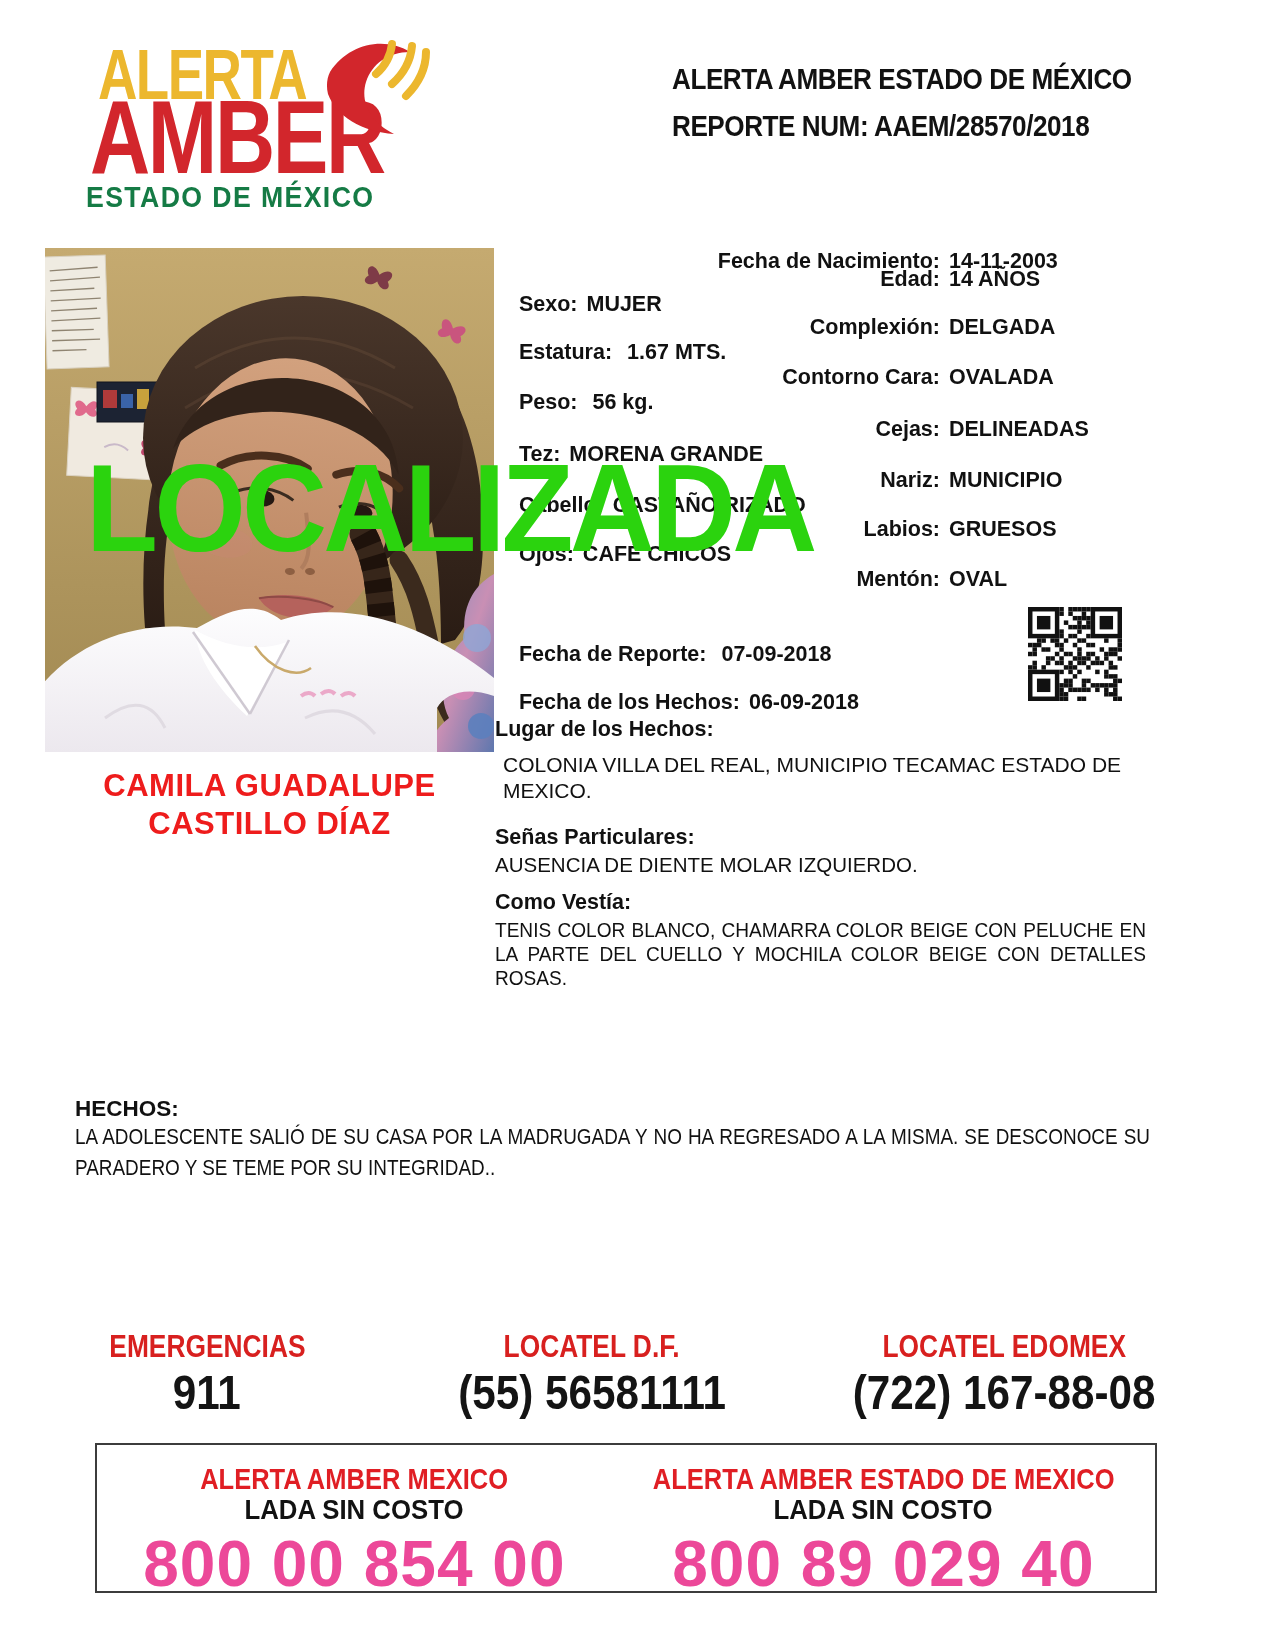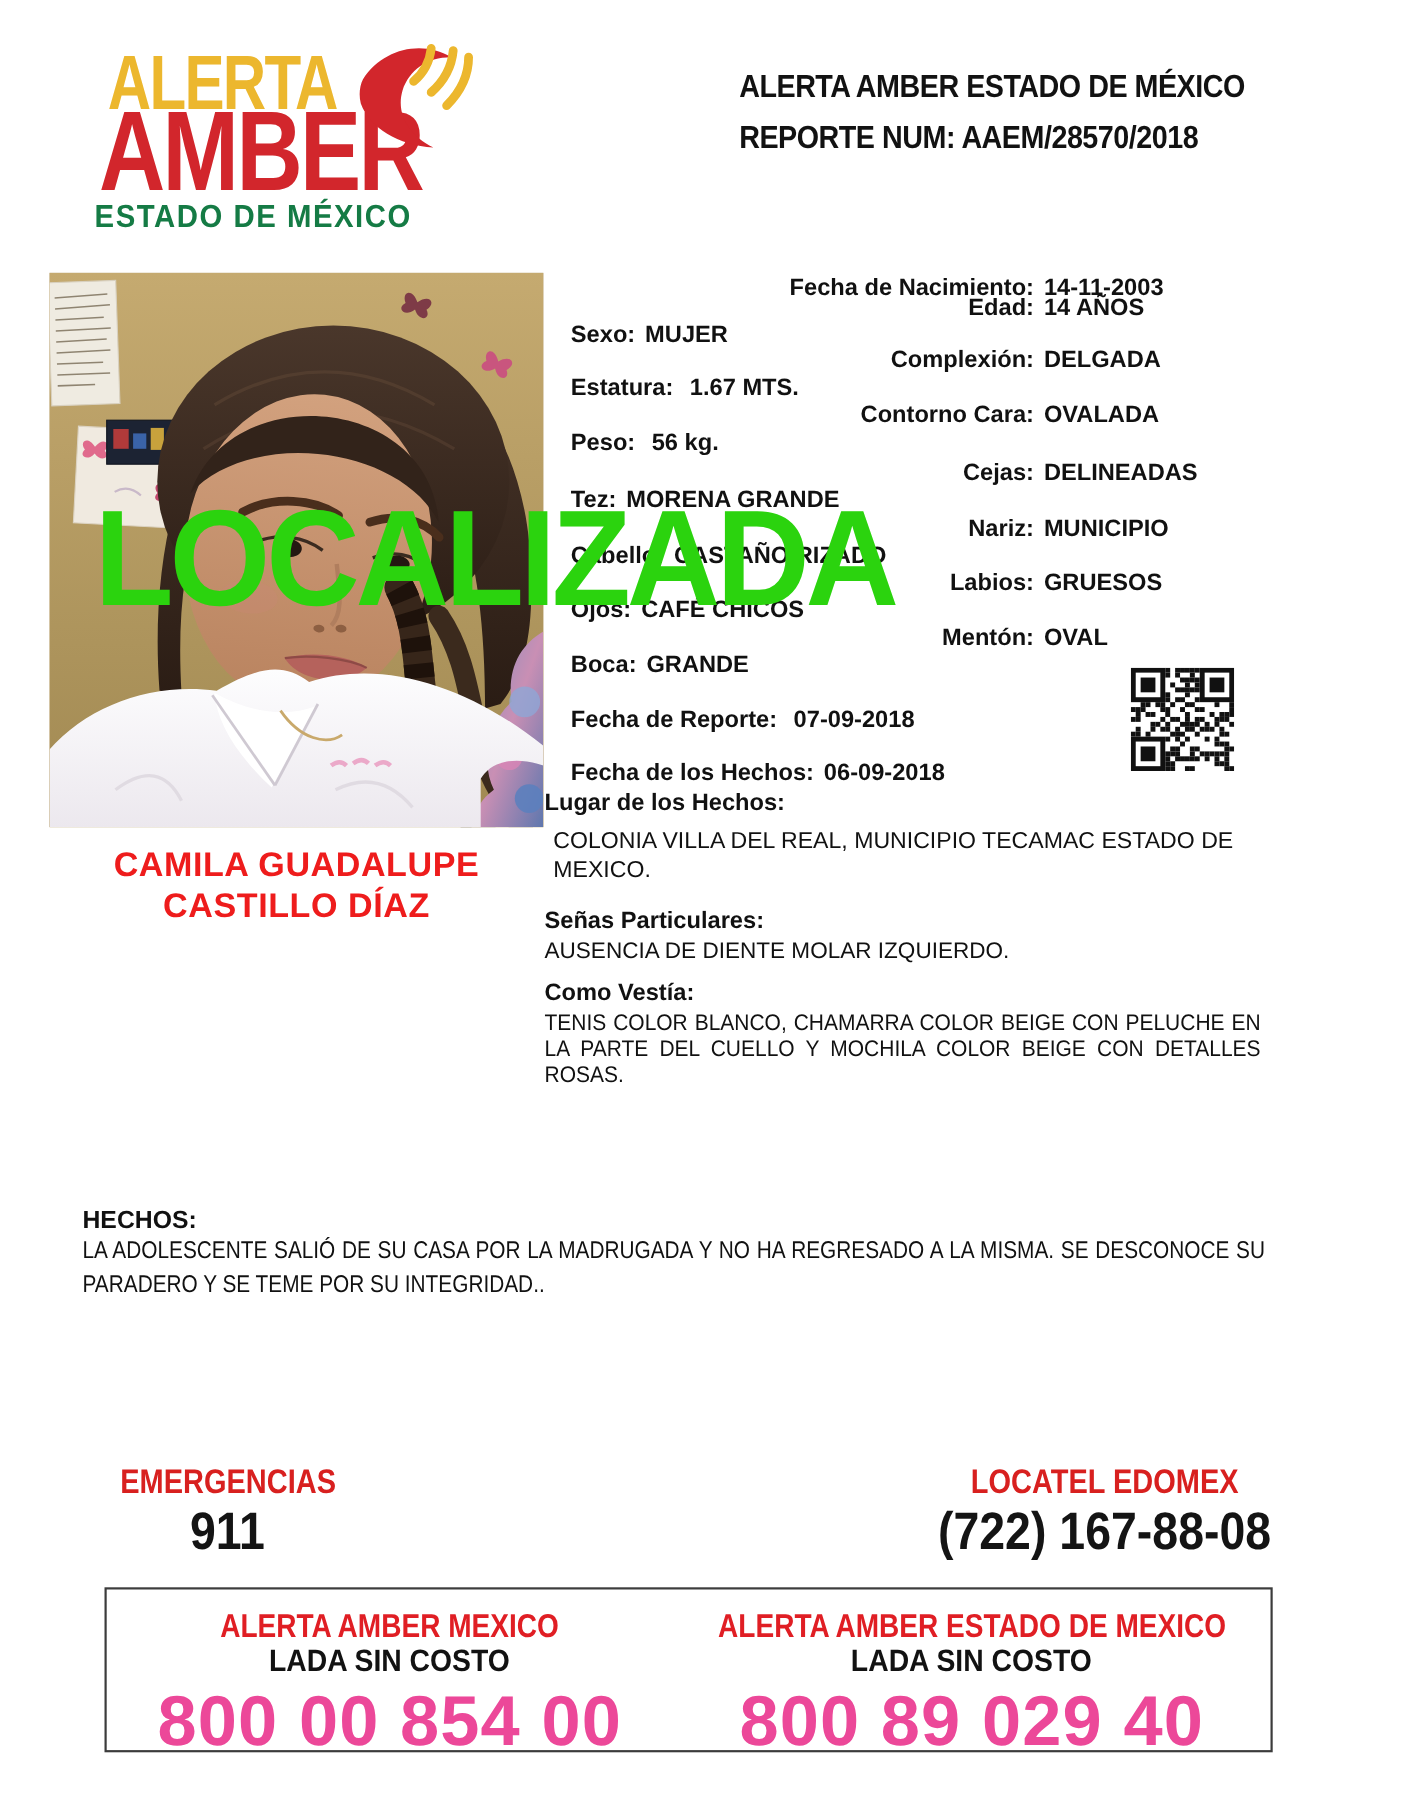--- a/index.html
+++ b/index.html
@@ -243,23 +243,20 @@
   </div>
 
   <div class="abs lrow" style="top:517px;z-index:5;">
     <span>Ojos:</span><span class="val">CAFÉ CHICOS</span>
   </div>
   <div class="abs rrow" style="top:517px;z-index:5;">
     <span class="rlabel">Labios:</span>
     <span class="rval">GRUESOS</span>
   </div>
 
-  <div class="abs lrow" style="top:567px;">
-    <span>Boca:</span><span class="val">GRANDE</span>
-  </div>
   <div class="abs rrow" style="top:567px;">
     <span class="rlabel">Mentón:</span>
     <span class="rval">OVAL</span>
   </div>
 
   <div class="abs lrow" style="top:617px;">
     <span>Fecha de Reporte:</span><span class="val"> 07-09-2018</span>
   </div>
   <div class="abs lrow" style="top:665px;">
     <span>Fecha de los Hechos:</span><span class="val">06-09-2018</span>
@@ -423,20 +420,24 @@
   <div class="abs slabel" style="top:890px;">Como Vestía:</div>
   <div class="abs como-text" style="top:918px;">TENIS COLOR BLANCO, CHAMARRA COLOR BEIGE CON PELUCHE EN LA PARTE DEL CUELLO Y MOCHILA COLOR BEIGE CON DETALLES ROSAS.</div>
 
   <div class="abs hechos-label">HECHOS:</div>
   <div class="abs hechos-text">LA ADOLESCENTE SALIÓ DE SU CASA POR LA MADRUGADA Y NO HA REGRESADO A LA MISMA. SE DESCONOCE SU PARADERO Y SE TEME POR SU INTEGRIDAD..</div>
 
   <div class="abs contact" style="left:37px;width:340px;">
     <span class="ctitle cx cx85" style="transform-origin:center top;">EMERGENCIAS</span>
     <span class="cnumber"><span class="cx cx88" style="transform-origin:center top;">911</span></span>
   </div>
+  <div class="abs contact" style="left:417px;width:350px;">
+    <span class="ctitle cx cx85" style="transform-origin:center top;">LOCATEL D.F.</span>
+    <span class="cnumber"><span class="cx cx88" style="transform-origin:center top;">(55) 56581111</span></span>
+  </div>
   <div class="abs contact" style="left:829px;width:350px;">
     <span class="ctitle cx cx85" style="transform-origin:center top;">LOCATEL EDOMEX</span>
     <span class="cnumber"><span class="cx cx88" style="transform-origin:center top;">(722) 167-88-08</span></span>
   </div>
 
   <div class="abs hotbox">
     <div class="hotcell">
       <div class="htitle"><span class="cx cx85" style="transform-origin:center top;">ALERTA AMBER MEXICO</span></div>
       <div class="hsub"><span class="cx cx92" style="transform-origin:center top;">LADA SIN COSTO</span></div>
       <div class="hnumber">800 00 854 00</div>

